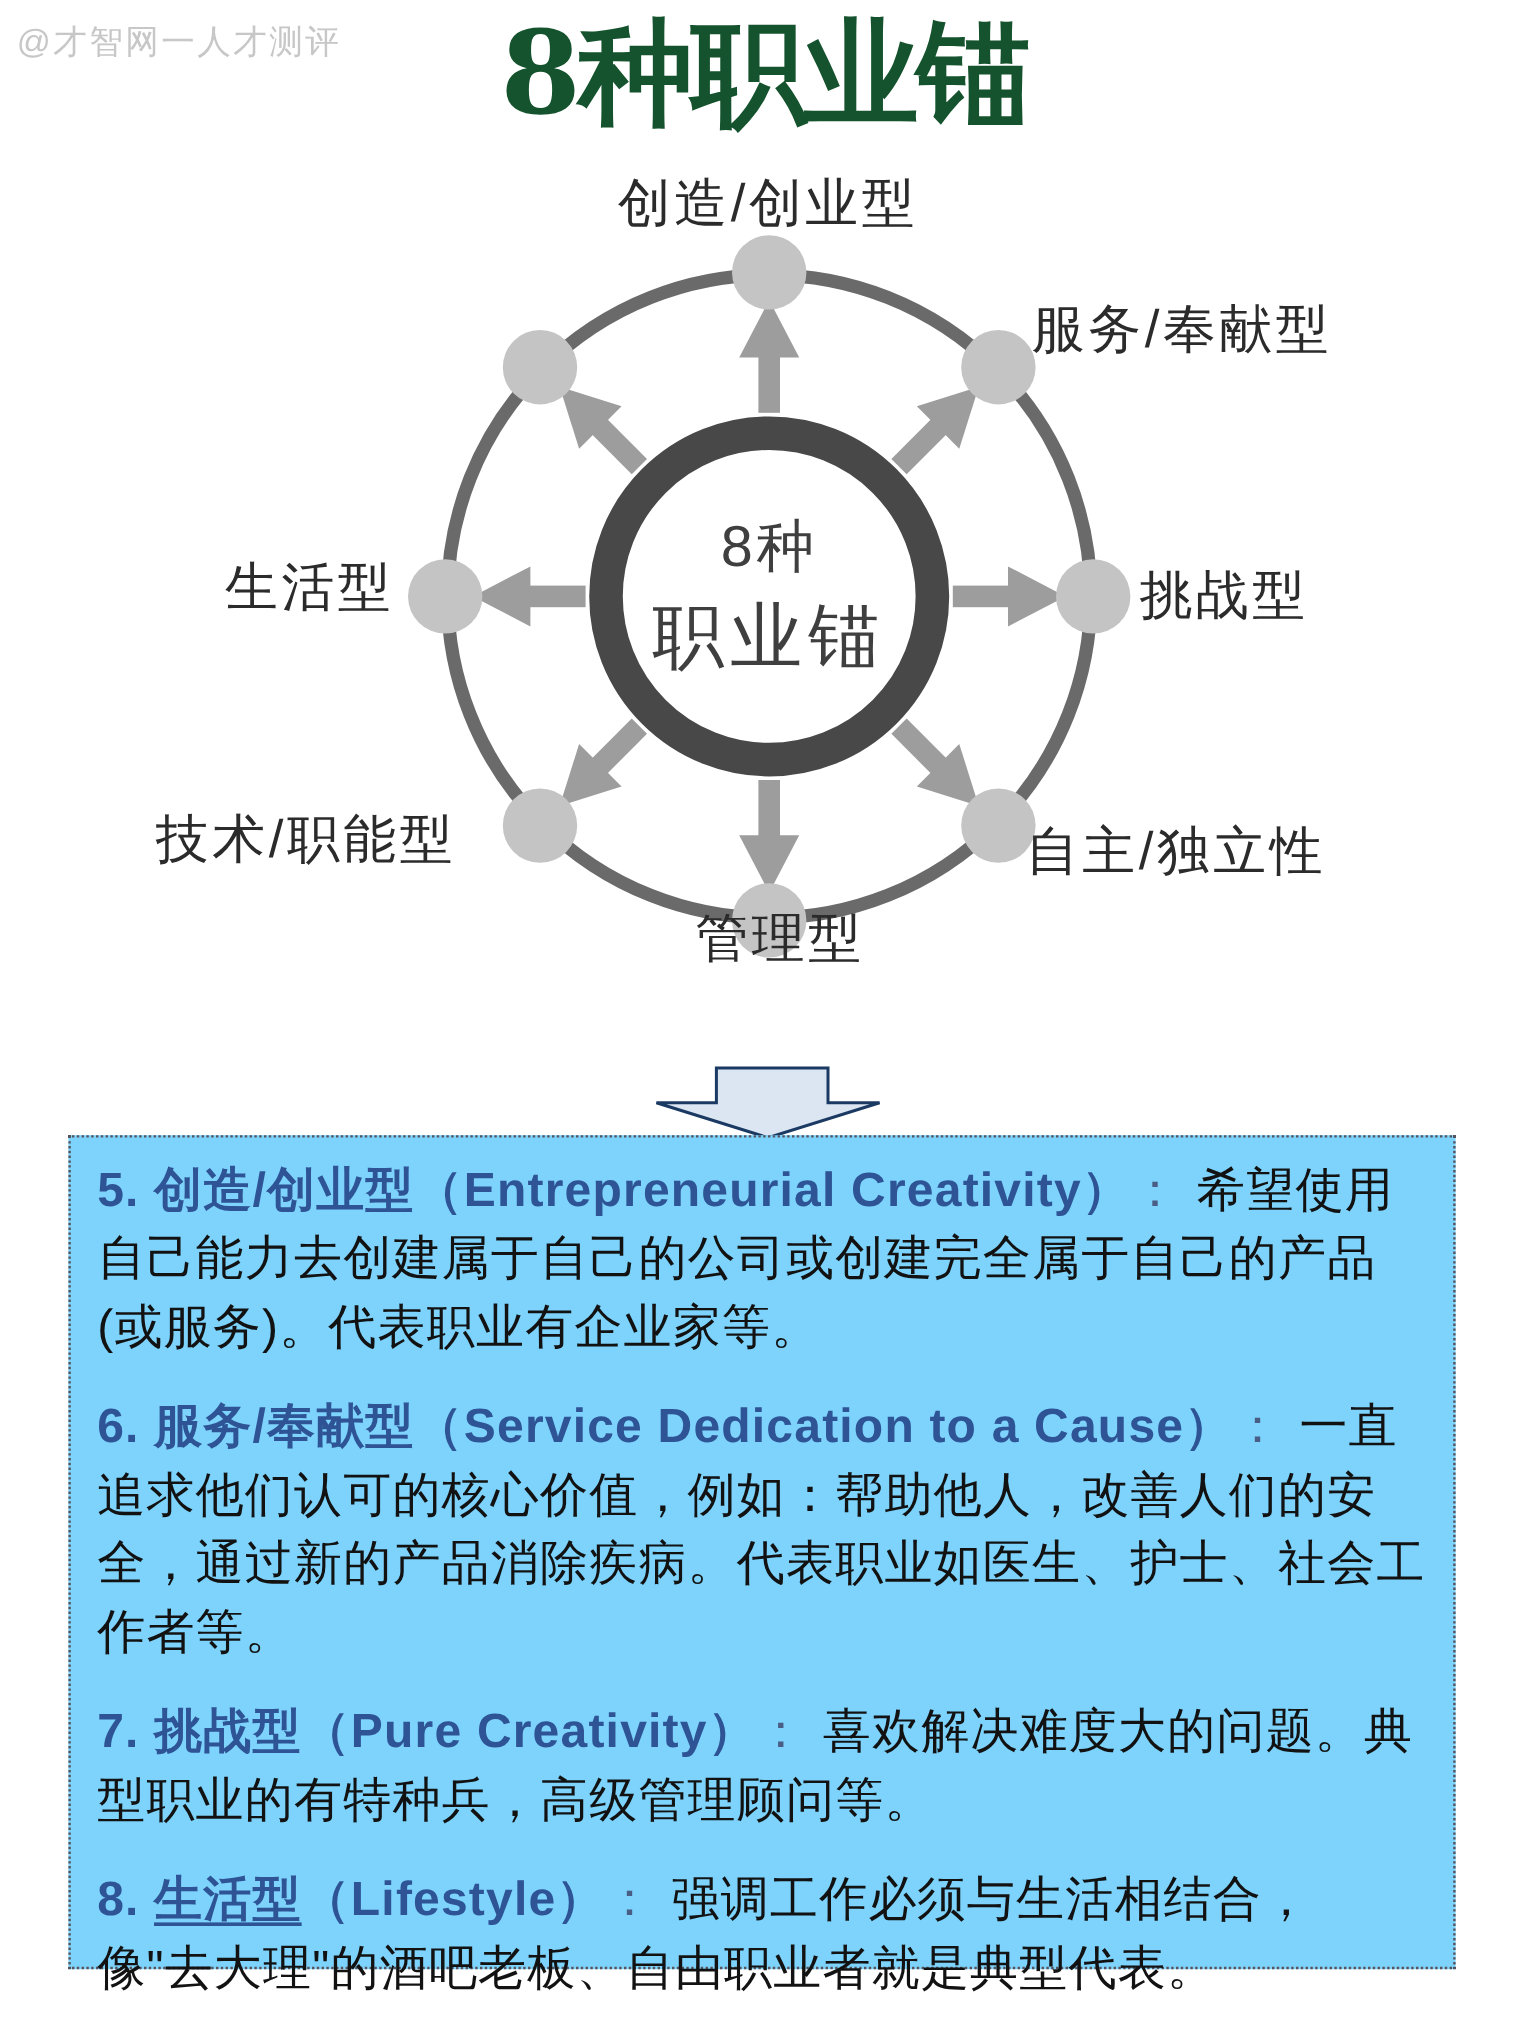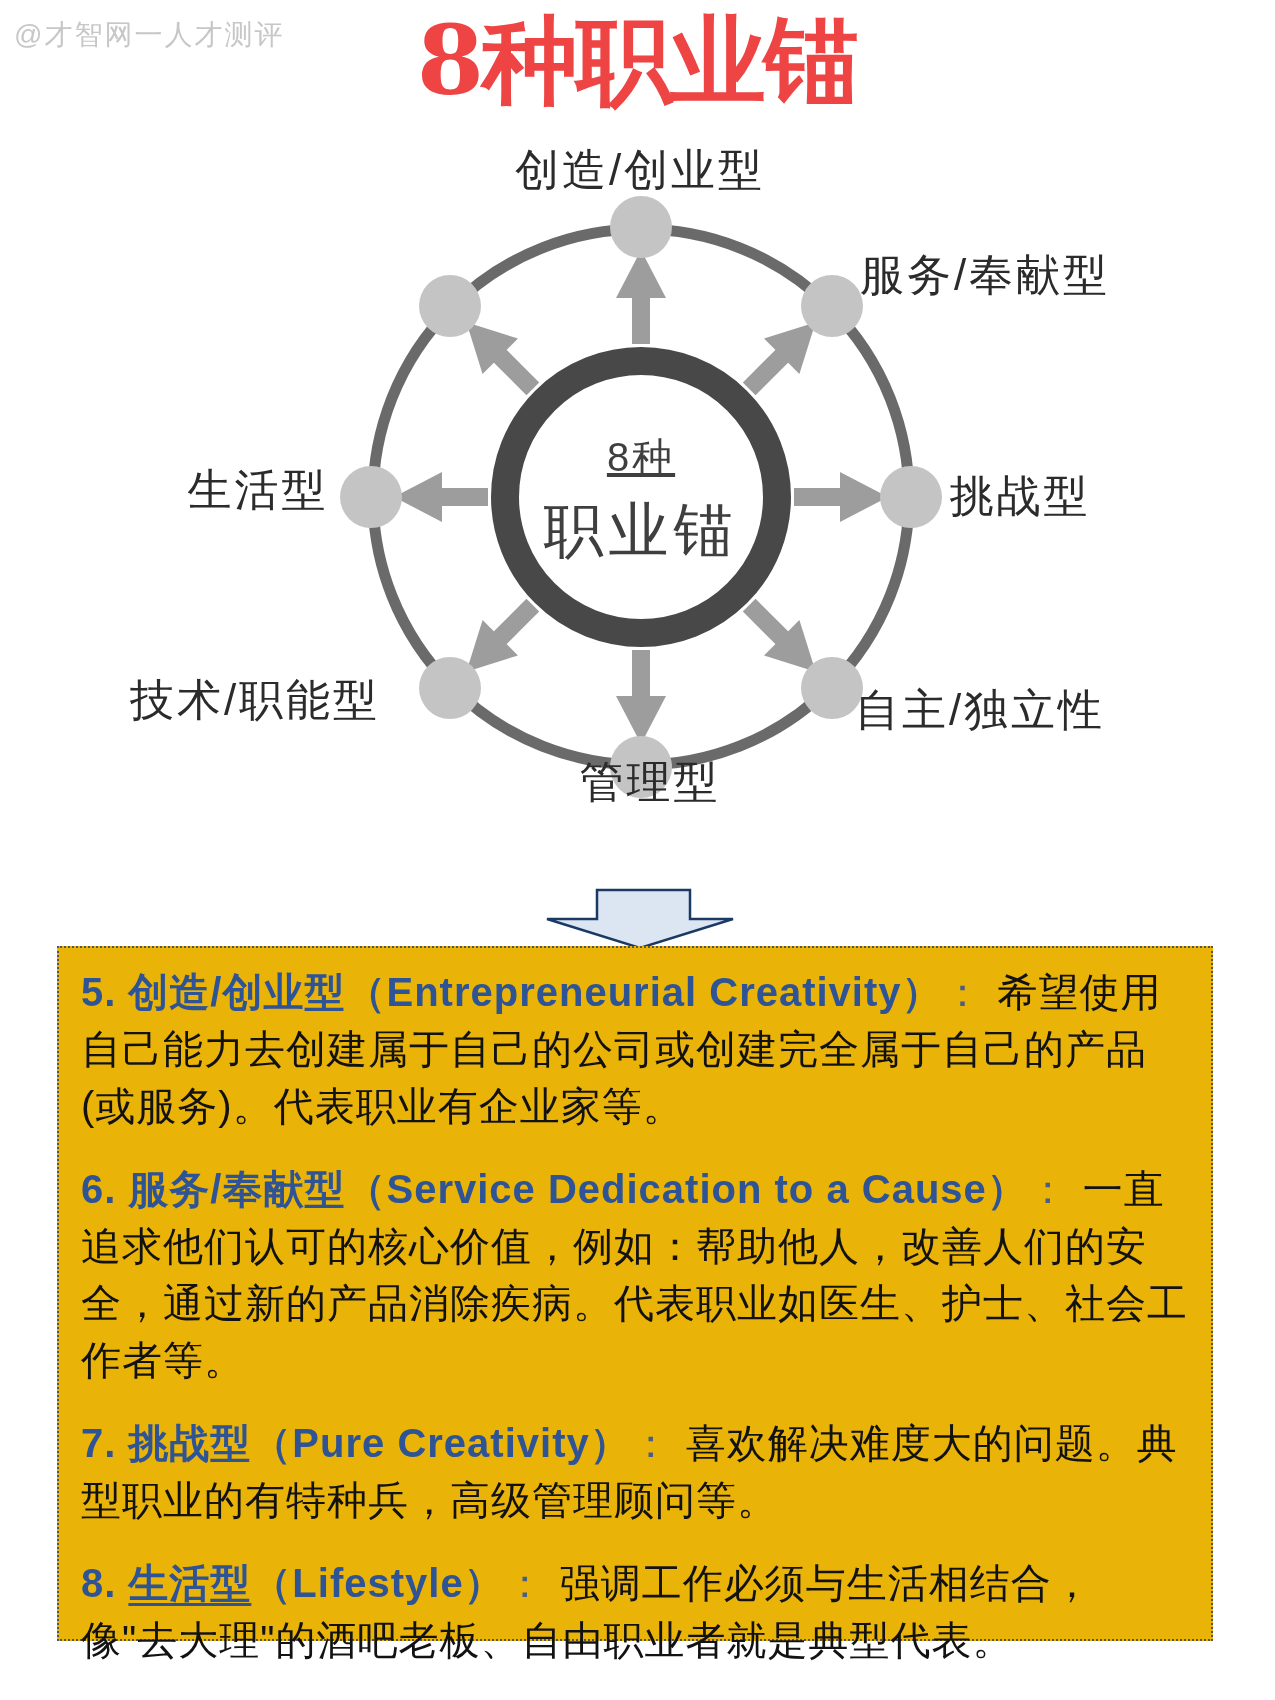--- a/index.html
+++ b/index.html
@@ -5,43 +5,43 @@
   * { margin:0; padding:0; box-sizing:border-box; }
   html,body { width:1275px; height:1700px; background:#ffffff; overflow:hidden;
               font-family:"Liberation Sans", sans-serif; }
   .page { position:relative; width:1275px; height:1700px; background:#fff; }
 
   .watermark { position:absolute; left:14px; top:16px; font-size:28px;
                color:#c7c7c7; letter-spacing:2px; }
 
   .page-title { position:absolute; left:0; top:8px; width:1275px; text-align:center;
                 font-family:"DejaVu Serif", serif; font-weight:700; font-size:96px;
-                color:#ef4444; letter-spacing:-2px; line-height:1.1; }
+                color:#14532d; letter-spacing:-2px; line-height:1.1; }
 
   .diagram { position:absolute; left:0; top:0; width:1275px; height:960px; }
   .diagram svg { position:absolute; left:0; top:0; }
 
   .center-label { position:absolute; left:491px; top:424px; width:300px;
                   text-align:center; color:#3f3f3f; }
-  .center-label .l1 { font-size:40px; line-height:66px; letter-spacing:3px;text-decoration:underline; }
+  .center-label .l1 { font-size:48px; line-height:66px; letter-spacing:3px; }
   .center-label .l2 { font-size:60px; line-height:66px; letter-spacing:5px; margin-top:8px; }
 
   .dlabel { position:absolute; transform:translate(-50%,-50%); white-space:nowrap;
             font-size:44px; color:#2b2b2b; letter-spacing:3px; }
   .dl-top          { left:640px;  top:170px; }
   .dl-top-left     { left:285px;  top:288px; }
   .dl-top-right    { left:985px;  top:275px; }
   .dl-left         { left:258px;  top:490px; }
   .dl-right        { left:1020px; top:496px; }
   .dl-bottom-left  { left:255px;  top:700px; }
   .dl-bottom-right { left:980px;  top:710px; }
   .dl-bottom       { left:650px;  top:782px; }
 
   .info-box { position:absolute; left:57px; top:946px; width:1156px; height:695px;
-              border:2px dotted #54545e; padding:16px 22px 0 22px; background:#eab308; }
+              border:2px dotted #54545e; padding:16px 22px 0 22px; background:#7dd3fc; }
   .info-box p { font-size:40px; line-height:57px; color:#121212; letter-spacing:1px;
                 margin-bottom:26px; }
   .num  { font-weight:700; color:#2e5495; margin-right:12px; }
   .zh   { font-weight:700; color:#2e5495; }
   .en   { font-weight:700; color:#2e5495; }
   .underlined { text-decoration:underline; text-underline-offset:6px;
                 text-decoration-thickness:2.5px; }
   .colon { color:#4a5e85; margin-right:14px; }
 </style>
 </head>

